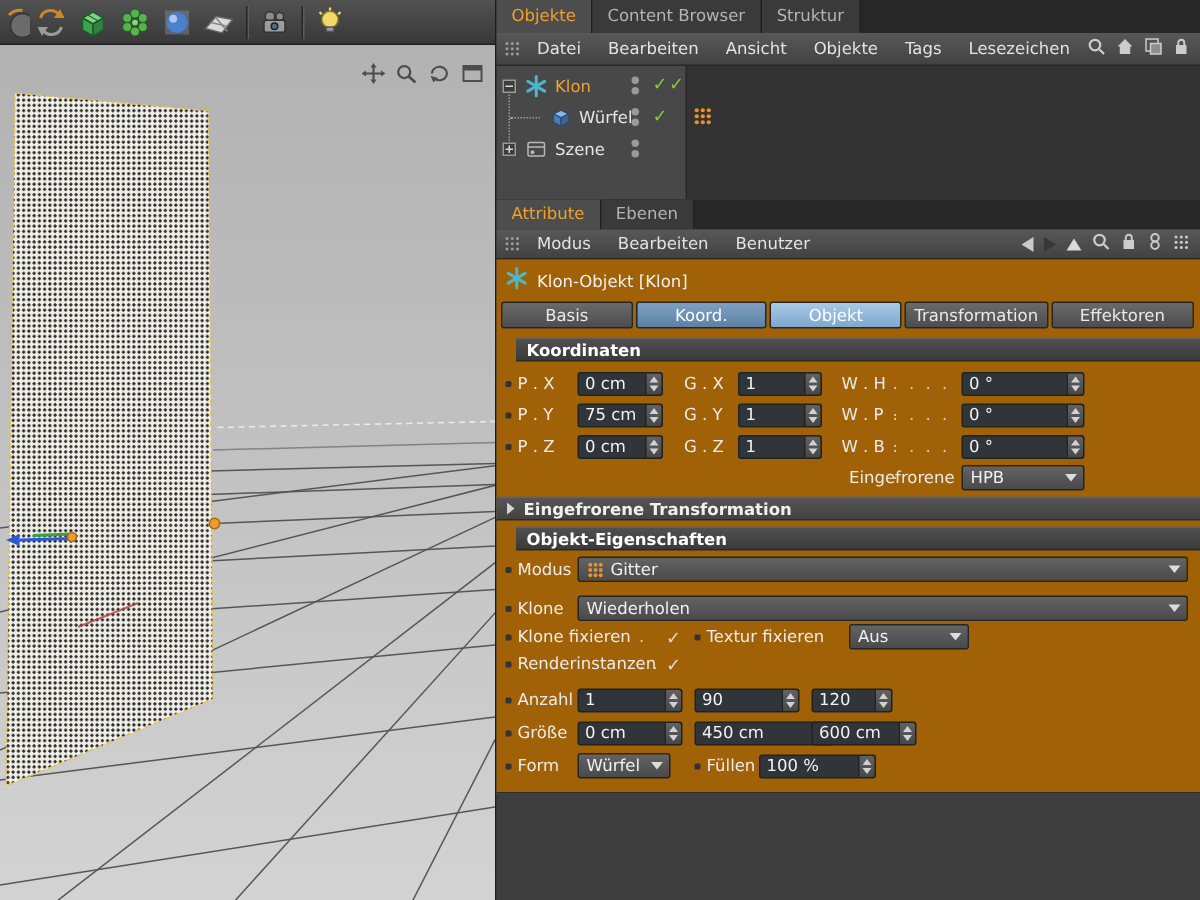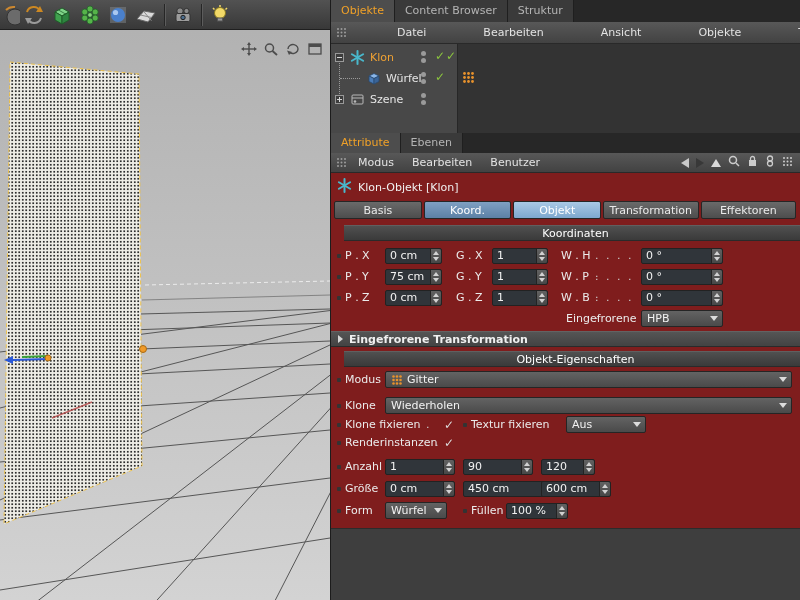--- a/index.html
+++ b/index.html
@@ -35,21 +35,21 @@
   .tab { line-height:21px; padding:0 10px; background:#3a3a3a; border-right:1px solid #1f1f1f;
     color:#b4b4b4; cursor:default; }
   .tab.active { background:#4d4d4d; color:#f0a128; }
   #obj-tabstrip { top:0; height:22px; }
   #attr-tabstrip { top:133px; height:20px; }
   #attr-tabstrip .tab { line-height:19px; }
 
   .menubar { position:absolute; left:0; right:0; height:22px;
     background:linear-gradient(#585858,#424242); border-bottom:1px solid #292929;
     display:flex; align-items:center; color:#e3e3e3; }
-  #obj-menubar { top:22px;gap:39px; }
+  #obj-menubar { top:22px; }
   #attr-menubar { top:153px; height:20px; }
   .menubar .item { padding:0 9px; }
   .menu-grip { margin:0 2px 0 5px; display:flex; }
   .right-icons { margin-left:auto; display:flex; align-items:center; gap:7px; padding-right:7px; }
 
   
   #obj-tree { position:absolute; left:0; right:0; top:44px; height:89px; background:#333333; overflow:hidden; }
   .name-col { position:absolute; left:0; top:0; bottom:0; width:127px; background:#484848; border-right:1px solid #272727; }
   .tree-vline { position:absolute; left:8px; top:14px; height:42px; border-left:1px dotted #9a9a9a; }
   .tree-row { position:absolute; left:0; right:0; height:20px; display:flex; align-items:center; }
@@ -60,35 +60,35 @@
   .obj-icon { margin-left:6px; flex:0 0 auto; display:flex; }
   .obj-label { margin-left:5px; color:#e6e6e6; }
   .obj-label.selected { color:#f0a233; }
   .vis-dots { position:absolute; left:90px; top:4px; display:flex; flex-direction:column; gap:2px; }
   .vis-dots i { width:5px; height:5px; border-radius:50%; background:#9a9a9a; }
   .tree-chk { position:absolute; top:2px; color:#8cc63e; font-weight:bold; font-size:12px; }
   .tag-icon { position:absolute; left:131px; top:3px; display:flex; }
 
   
   #attr-content { position:absolute; left:0; right:0; top:173px; bottom:0; background:#3e3e3e; }
-  #attr-fields { position:absolute; left:0; right:0; top:0; height:356px; background:#7f1d1d; border-bottom:1px solid #2c2c2c;padding-left:32px; }
+  #attr-fields { position:absolute; left:0; right:0; top:0; height:356px; background:#a16207; border-bottom:1px solid #2c2c2c;padding-left:32px; }
 
   .attr-title { position:absolute; top:5px; left:6px; display:flex; align-items:center; gap:6px; color:#f0f0f0; }
 
   .mode-tabs { position:absolute; left:3px; right:4px; top:28px; height:18px; display:flex; gap:2px; }
   .mode-tab { height:18px; line-height:17px; text-align:center; background:linear-gradient(#6a6a6a,#4d4d4d);
     border:1px solid #262626; border-radius:2px; color:#eaeaea; }
   .mode-tab.w88 { flex:88 1 0;text-align:center; }
   .mode-tab.w96 { flex:96 1 0; }
   .mode-tab.sel2 { background:linear-gradient(#7fa0c2,#5c81a6); color:#fff; }
   .mode-tab.sel1 { background:linear-gradient(#a9c9e5,#7da8cf); color:#fff; }
 
   .section-header { position:absolute; left:13px; right:0; height:16px; line-height:15px;
     background:linear-gradient(#505050,#3a3a3a); border-top:1px solid #606060; border-bottom:1px solid #2a2a2a;
-    font-weight:normal; color:#ffffff; padding-left:7px;text-align:center; }
+    font-weight:bold; color:#ffffff; padding-left:7px; }
   .frozen-bar { position:absolute; left:0; right:0; height:16px;
     background:linear-gradient(#555555,#434343); border-top:1px solid #636363; border-bottom:1px solid #2a2a2a;
     display:flex; align-items:center; font-weight:bold; color:#f0f0f0; padding-left:7px; }
   .tri-r { width:0; height:0; border-top:4px solid transparent; border-bottom:4px solid transparent;
     border-left:5px solid #d6d6d6; margin-right:6px; }
 
   .prow { position:absolute; left:0; right:0; height:18px; }
   .param-dot { position:absolute; left:6px; top:7px; width:4px; height:4px; background:#333333; border-radius:1px; }
   .param-dot.d2 { left:132px; }
   .lbl { position:absolute; line-height:18px; white-space:nowrap; color:#ebebeb; }
@@ -683,21 +683,21 @@
 
         <div class="prow" style="top:329px">
           <span class="param-dot"></span>
           <span class="lbl c-plabel">Form</span>
           <span class="dropdown" style="left:54px;width:62px">
             <span>Würfel</span>
             <span class="dd-arrow"></span>
           </span>
           <span class="param-dot d2"></span>
           <span class="lbl" style="left:140px">Füllen</span>
-          <span class="field" style="left:175px;width:62px">
+          <span class="field" style="left:175px;width:78px">
               <span class="val">100 %</span>
               <span class="stepper">
                 <span class="arr-up"></span>
                 <span class="arr-down"></span>
               </span>
             </span>
         </div>
 
       </div>
     </div>

